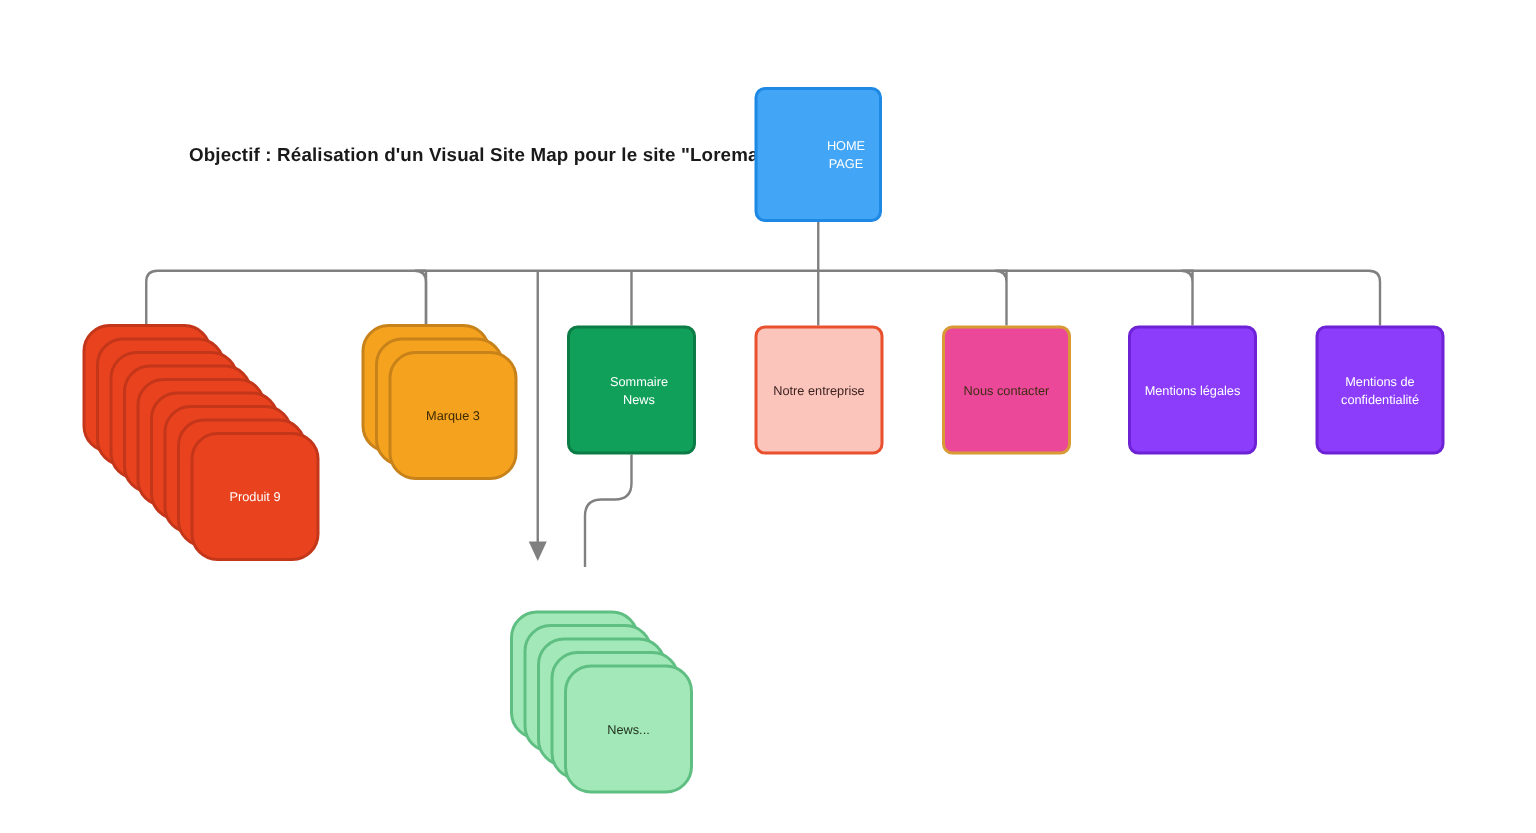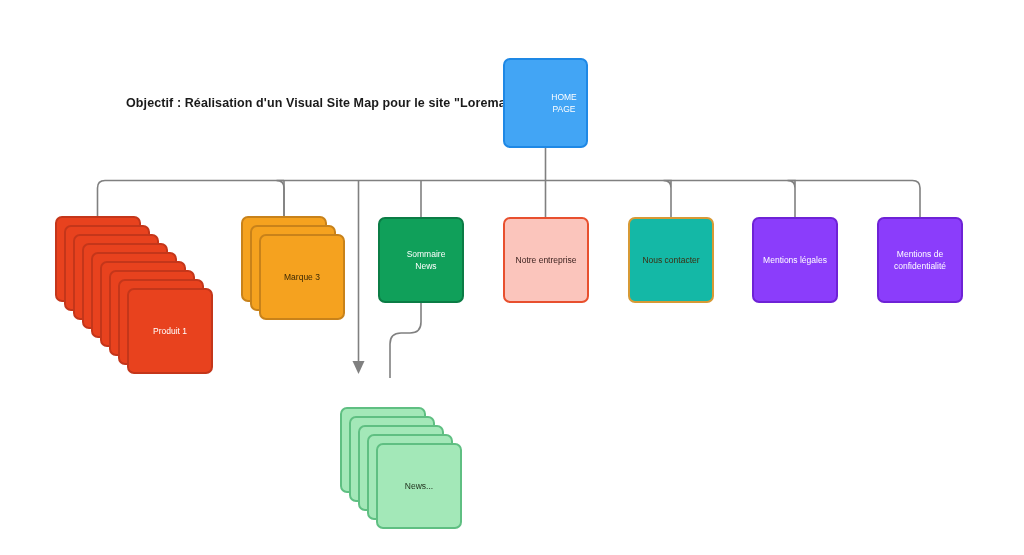--- a/index.html
+++ b/index.html
@@ -46,21 +46,21 @@
     padding: 4px 6px;
     border-style: solid;
     border-width: 2px;
   }
   .stack {
     position: absolute;
   }
   .stack .card {
     position: absolute;
     box-sizing: border-box;
-    border-radius: 7px;
+    border-radius: 18px;
     border-style: solid;
     border-width: 2px;
     display: flex;
     align-items: center;
     justify-content: center;
     text-align: center;
     font-size: 8.5px;
     line-height: 1.45;
   }
   .node-label {
@@ -109,37 +109,37 @@
       <div class="stack" style="left: 55px; top: 216px; width: 158px; height: 158px;">
         <div class="card" style="left: 0px; top: 0px; width: 86px; height: 86px; background: rgb(232, 66, 30); border-color: rgb(196, 54, 26); color: rgb(255, 255, 255); z-index: 1;"></div>
         <div class="card" style="left: 9px; top: 9px; width: 86px; height: 86px; background: rgb(232, 66, 30); border-color: rgb(196, 54, 26); color: rgb(255, 255, 255); z-index: 2;"></div>
         <div class="card" style="left: 18px; top: 18px; width: 86px; height: 86px; background: rgb(232, 66, 30); border-color: rgb(196, 54, 26); color: rgb(255, 255, 255); z-index: 3;"></div>
         <div class="card" style="left: 27px; top: 27px; width: 86px; height: 86px; background: rgb(232, 66, 30); border-color: rgb(196, 54, 26); color: rgb(255, 255, 255); z-index: 4;"></div>
         <div class="card" style="left: 36px; top: 36px; width: 86px; height: 86px; background: rgb(232, 66, 30); border-color: rgb(196, 54, 26); color: rgb(255, 255, 255); z-index: 5;"></div>
         <div class="card" style="left: 45px; top: 45px; width: 86px; height: 86px; background: rgb(232, 66, 30); border-color: rgb(196, 54, 26); color: rgb(255, 255, 255); z-index: 6;"></div>
         <div class="card" style="left: 54px; top: 54px; width: 86px; height: 86px; background: rgb(232, 66, 30); border-color: rgb(196, 54, 26); color: rgb(255, 255, 255); z-index: 7;"></div>
         <div class="card" style="left: 63px; top: 63px; width: 86px; height: 86px; background: rgb(232, 66, 30); border-color: rgb(196, 54, 26); color: rgb(255, 255, 255); z-index: 8;"></div>
         <div class="card" style="left: 72px; top: 72px; width: 86px; height: 86px; background: rgb(232, 66, 30); border-color: rgb(196, 54, 26); color: rgb(255, 255, 255); z-index: 9;">
-          <span class="node-label">Produit 1</span>
+          <span class="node-label">Produit 9</span>
         </div>
       </div>
       <div class="stack" style="left: 241px; top: 216px; width: 104px; height: 104px;">
         <div class="card" style="left: 0px; top: 0px; width: 86px; height: 86px; background: rgb(245, 162, 31); border-color: rgb(200, 130, 26); color: rgb(61, 42, 5); z-index: 1;"></div>
         <div class="card" style="left: 9px; top: 9px; width: 86px; height: 86px; background: rgb(245, 162, 31); border-color: rgb(200, 130, 26); color: rgb(61, 42, 5); z-index: 2;"></div>
         <div class="card" style="left: 18px; top: 18px; width: 86px; height: 86px; background: rgb(245, 162, 31); border-color: rgb(200, 130, 26); color: rgb(61, 42, 5); z-index: 3;">
           <span class="node-label">Marque 3</span>
         </div>
       </div>
       <div class="node" style="left: 378px; top: 217px; width: 86px; height: 86px; background: rgb(16, 160, 90); border-color: rgb(11, 124, 69); color: rgb(255, 255, 255); padding-left: 16px;">
         <span class="node-label">Sommaire News</span>
       </div>
       <div class="node" style="left: 503px; top: 217px; width: 86px; height: 86px; background: rgb(251, 197, 188); border-color: rgb(232, 80, 46); color: rgb(61, 35, 32); justify-content: center;">
         <span class="node-label">Notre entreprise</span>
       </div>
-      <div class="node" style="left: 628px; top: 217px; width: 86px; height: 86px; background: #14b8a6; border-color: rgb(215, 154, 53); color: rgb(61, 45, 18);">
+      <div class="node" style="left: 628px; top: 217px; width: 86px; height: 86px; background: #ec4899; border-color: rgb(215, 154, 53); color: rgb(61, 45, 18);">
         <span class="node-label">Nous contacter</span>
       </div>
       <div class="node" style="left: 752px; top: 217px; width: 86px; height: 86px; background: rgb(139, 61, 251); border-color: rgb(110, 34, 214); color: rgb(255, 255, 255);">
         <span class="node-label">Mentions légales</span>
       </div>
       <div class="node" style="left: 877px; top: 217px; width: 86px; height: 86px; background: rgb(139, 61, 251); border-color: rgb(110, 34, 214); color: rgb(255, 255, 255);">
         <span class="node-label">Mentions de
 confidentialité</span>
       </div>
       <div class="stack" style="left: 340px; top: 375px; width: 122px; height: 122px; margin-top: 32px;">

